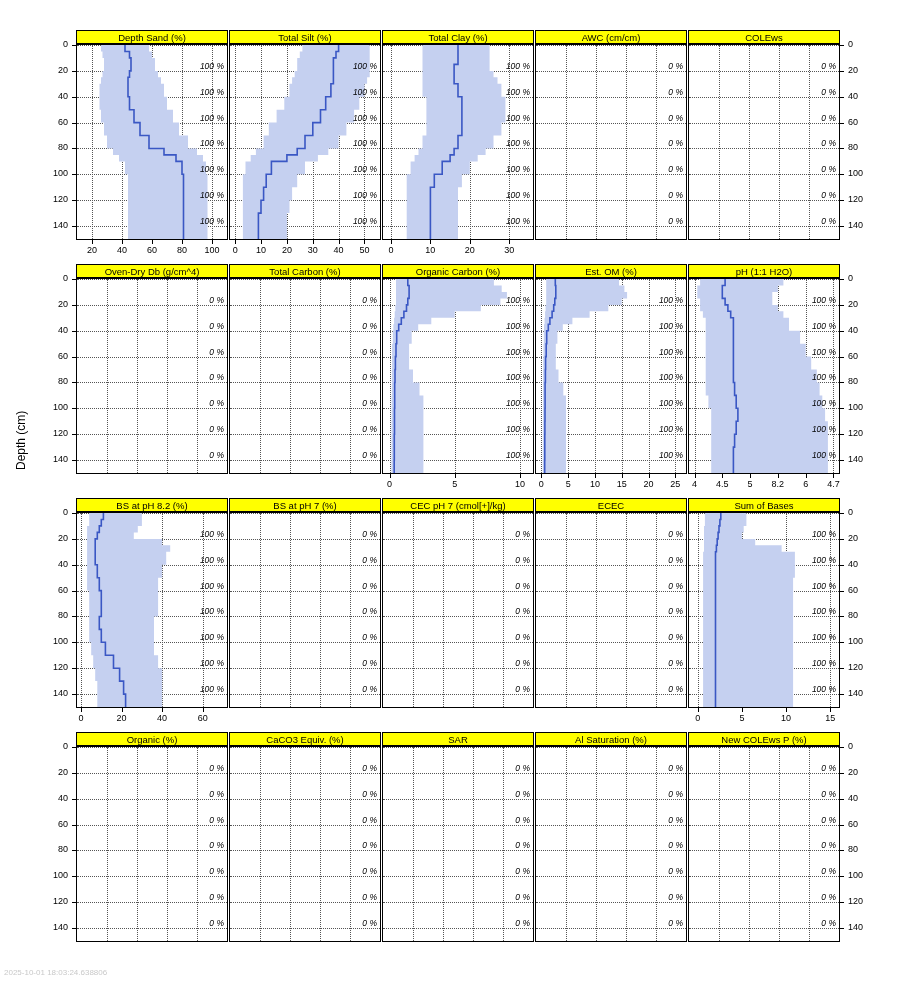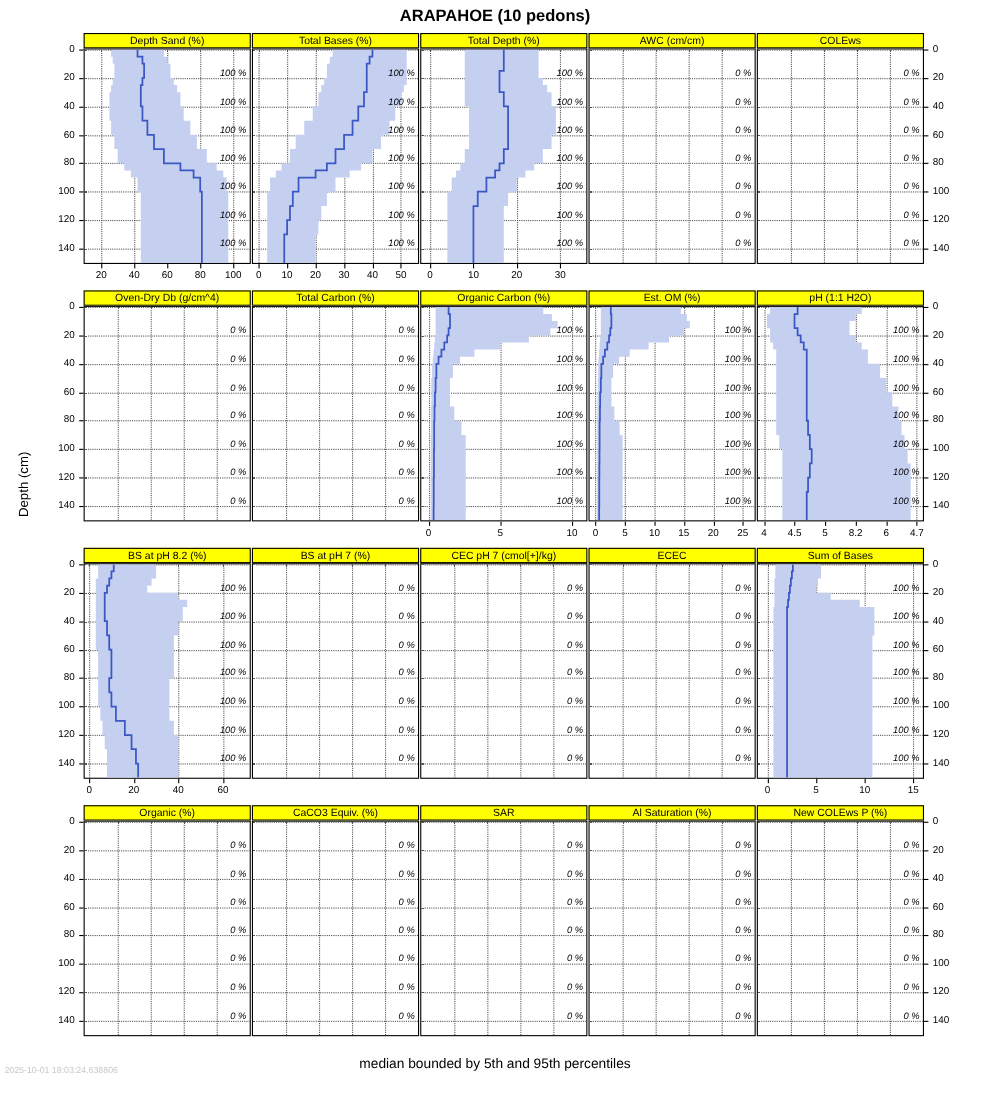--- a/index.html
+++ b/index.html
@@ -22,23 +22,21 @@
   .pct{position:absolute;right:3px;font-size:8.5px;font-style:italic;color:#000;white-space:nowrap;}
   .tickrow{position:absolute;font-size:9px;white-space:nowrap;}
   .xlab{position:absolute;font-size:9px;text-align:center;}
   .xtick{position:absolute;width:0;height:4px;border-left:1px solid #000;}
   .ytick{position:absolute;height:0;width:4px;border-top:1px solid #000;}
 </style>
 </head>
 <body>
 
 <div id="root">
-  <div class="title">ARAPAHOE (10 pedons)</div>
   <div class="ylabel">Depth (cm)</div>
-  <div class="footer">median bounded by 5th and 95th percentiles</div>
   <div class="stamp">2025-10-01 18:03:24.638806</div>
   <div id="panels">
       <div style="position: absolute; left: 76px; top: 240px; width: 152px; height: 20px;">
         <div class="xtick" style="left: 16px; top: 0px;"></div>
         <div class="xlab" style="left: -4px; top: 5px; width: 40px;">20</div>
         <div class="xtick" style="left: 46px; top: 0px;"></div>
         <div class="xlab" style="left: 26px; top: 5px; width: 40px;">40</div>
         <div class="xtick" style="left: 76px; top: 0px;"></div>
         <div class="xlab" style="left: 56px; top: 5px; width: 40px;">60</div>
         <div class="xtick" style="left: 106px; top: 0px;"></div>
@@ -84,21 +82,21 @@
         <div class="xtick" style="left: 57.8966px; top: 0px;"></div>
         <div class="xlab" style="left: 37.8966px; top: 5px; width: 40px;">20</div>
         <div class="xtick" style="left: 83.7586px; top: 0px;"></div>
         <div class="xlab" style="left: 63.7586px; top: 5px; width: 40px;">30</div>
         <div class="xtick" style="left: 109.621px; top: 0px;"></div>
         <div class="xlab" style="left: 89.6207px; top: 5px; width: 40px;">40</div>
         <div class="xtick" style="left: 135.483px; top: 0px;"></div>
         <div class="xlab" style="left: 115.483px; top: 5px; width: 40px;">50</div>
       </div>
       <div class="panel" style="left: 229px; top: 30px; width: 152px; height: 210px;">
-        <div class="strip">Total Bases (%)</div>
+        <div class="strip">Total Silt (%)</div>
         <div class="plotbox" style="height: 196px;">
           <div class="hgrid" style="top: 0px;"></div>
           <div class="hgrid" style="top: 25.8667px;"></div>
           <div class="hgrid" style="top: 51.7333px;"></div>
           <div class="hgrid" style="top: 77.6px;"></div>
           <div class="hgrid" style="top: 103.467px;"></div>
           <div class="hgrid" style="top: 129.333px;"></div>
           <div class="hgrid" style="top: 155.2px;"></div>
           <div class="hgrid" style="top: 181.067px;"></div>
           <div class="vgrid" style="left: 5.17241px;"></div>
@@ -125,21 +123,21 @@
         <div class="xtick" style="left: 8.89474px; top: 0px;"></div>
         <div class="xlab" style="left: -11.1053px; top: 5px; width: 40px;">0</div>
         <div class="xtick" style="left: 48.3684px; top: 0px;"></div>
         <div class="xlab" style="left: 28.3684px; top: 5px; width: 40px;">10</div>
         <div class="xtick" style="left: 87.8421px; top: 0px;"></div>
         <div class="xlab" style="left: 67.8421px; top: 5px; width: 40px;">20</div>
         <div class="xtick" style="left: 127.316px; top: 0px;"></div>
         <div class="xlab" style="left: 107.316px; top: 5px; width: 40px;">30</div>
       </div>
       <div class="panel" style="left: 382px; top: 30px; width: 152px; height: 210px;">
-        <div class="strip">Total Depth (%)</div>
+        <div class="strip">Total Clay (%)</div>
         <div class="plotbox" style="height: 196px;">
           <div class="hgrid" style="top: 0px;"></div>
           <div class="hgrid" style="top: 25.8667px;"></div>
           <div class="hgrid" style="top: 51.7333px;"></div>
           <div class="hgrid" style="top: 77.6px;"></div>
           <div class="hgrid" style="top: 103.467px;"></div>
           <div class="hgrid" style="top: 129.333px;"></div>
           <div class="hgrid" style="top: 155.2px;"></div>
           <div class="hgrid" style="top: 181.067px;"></div>
           <div class="vgrid" style="left: 7.89474px;"></div>

